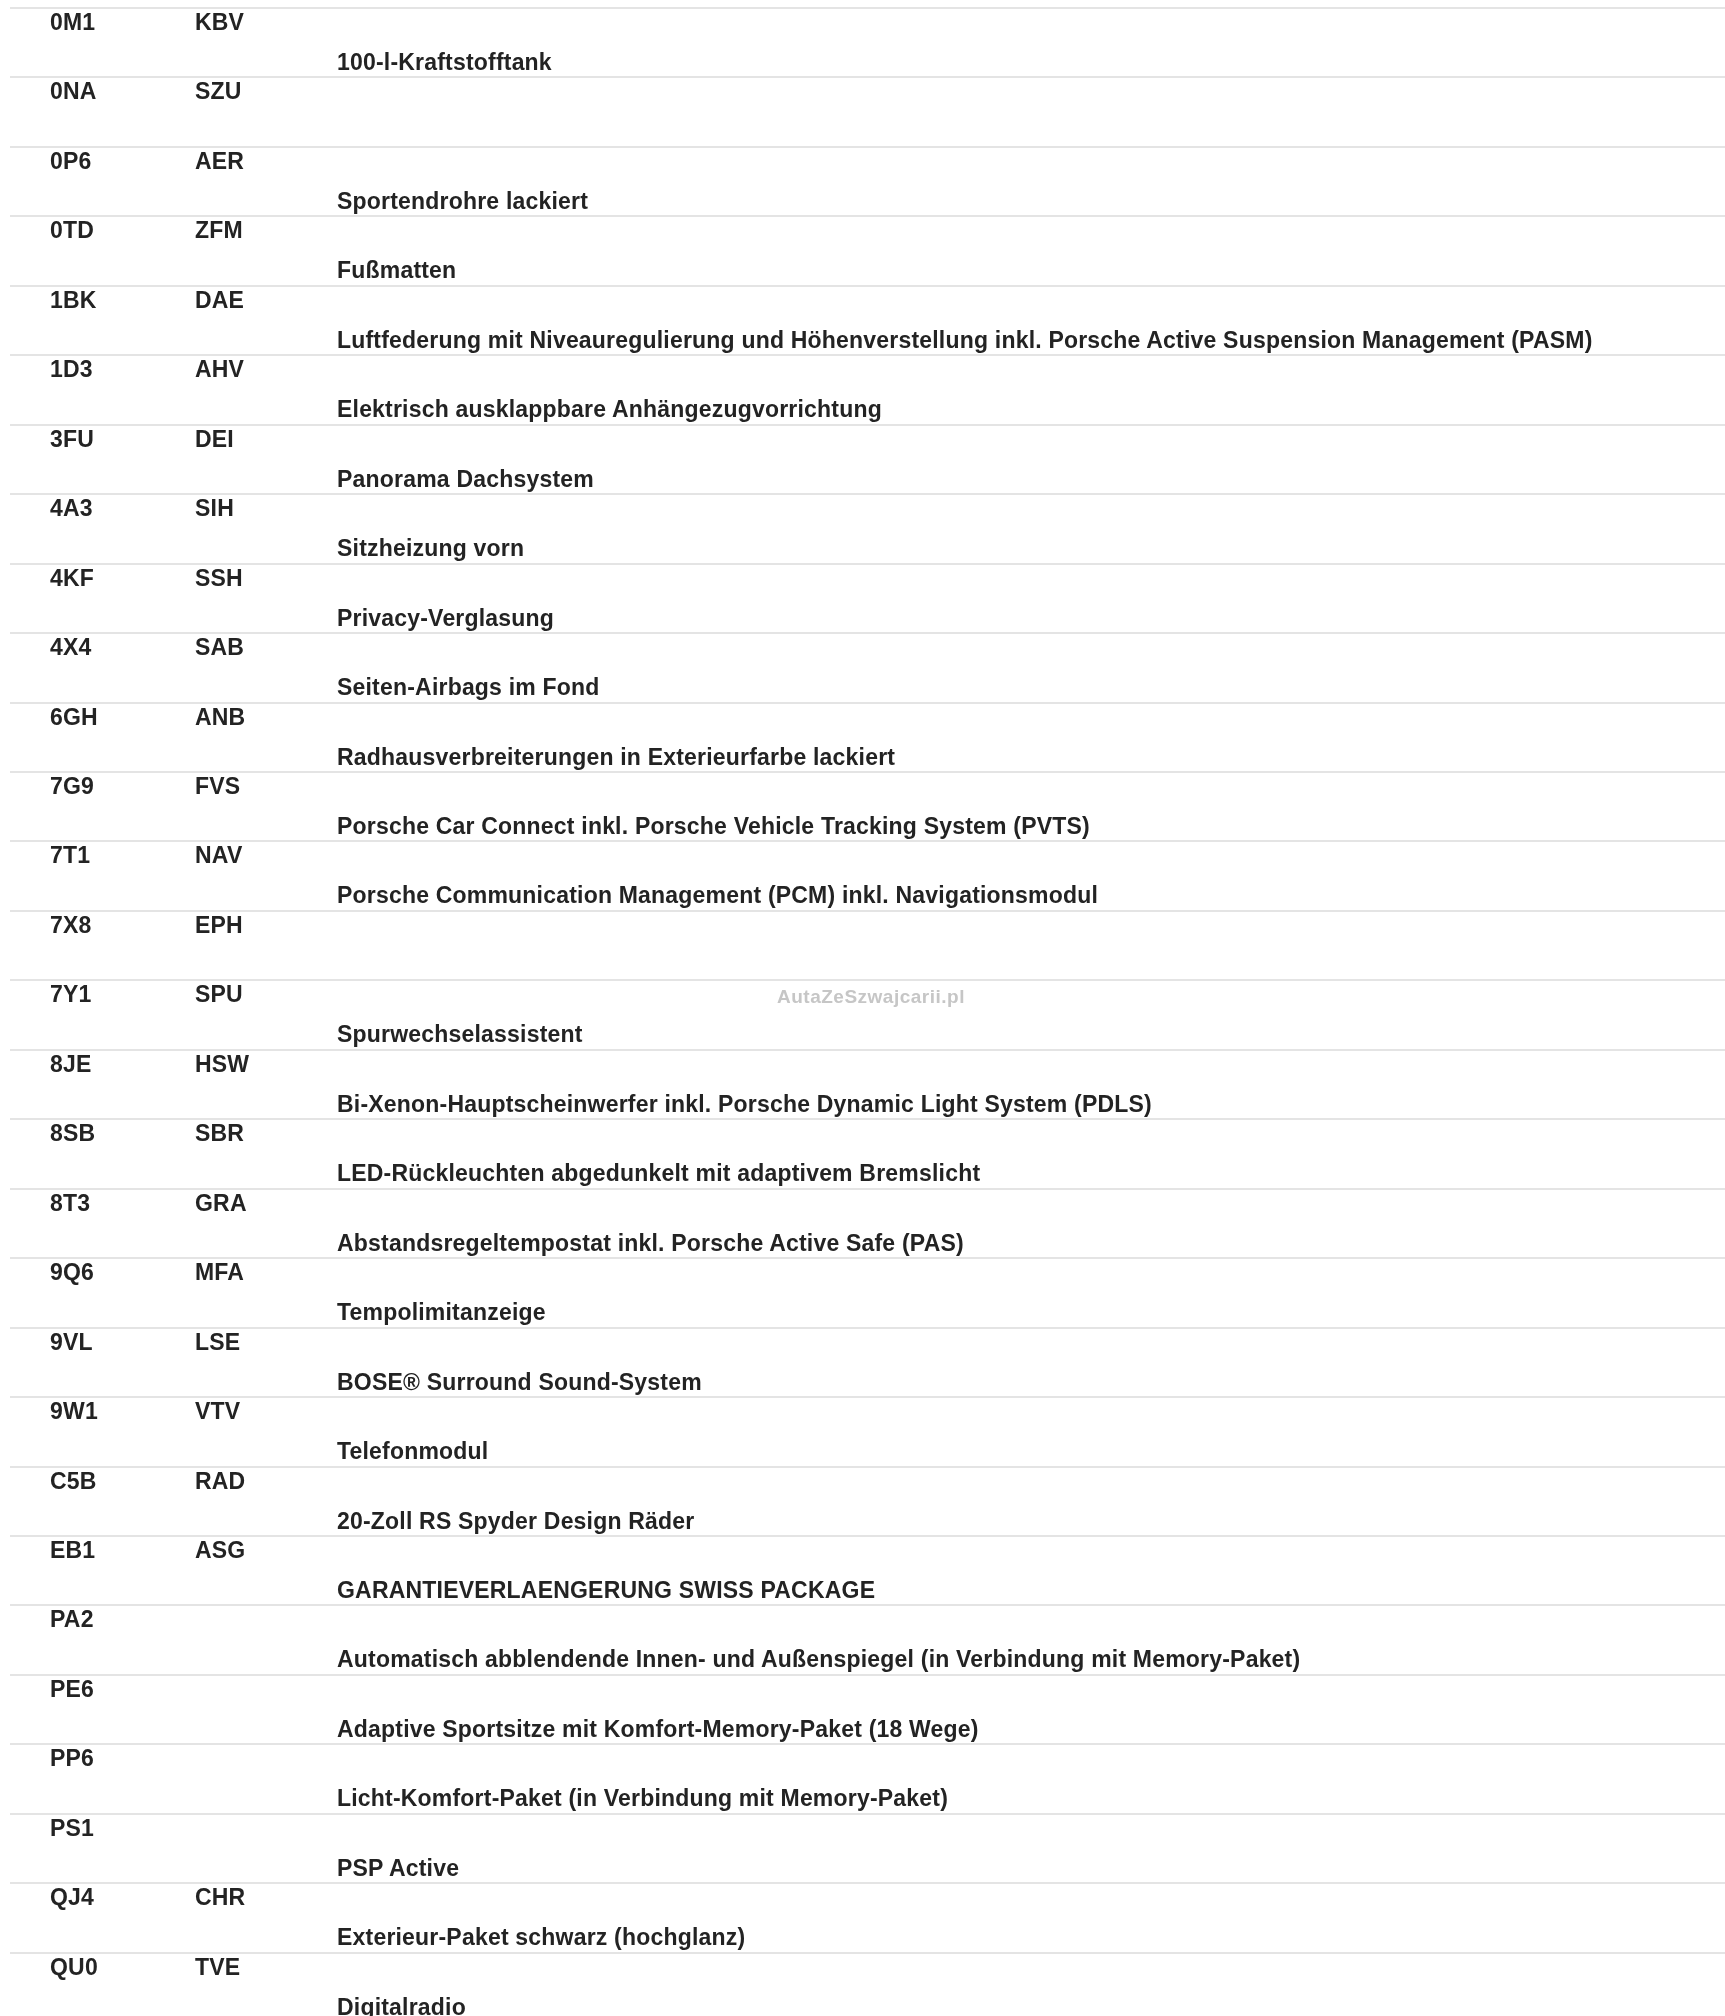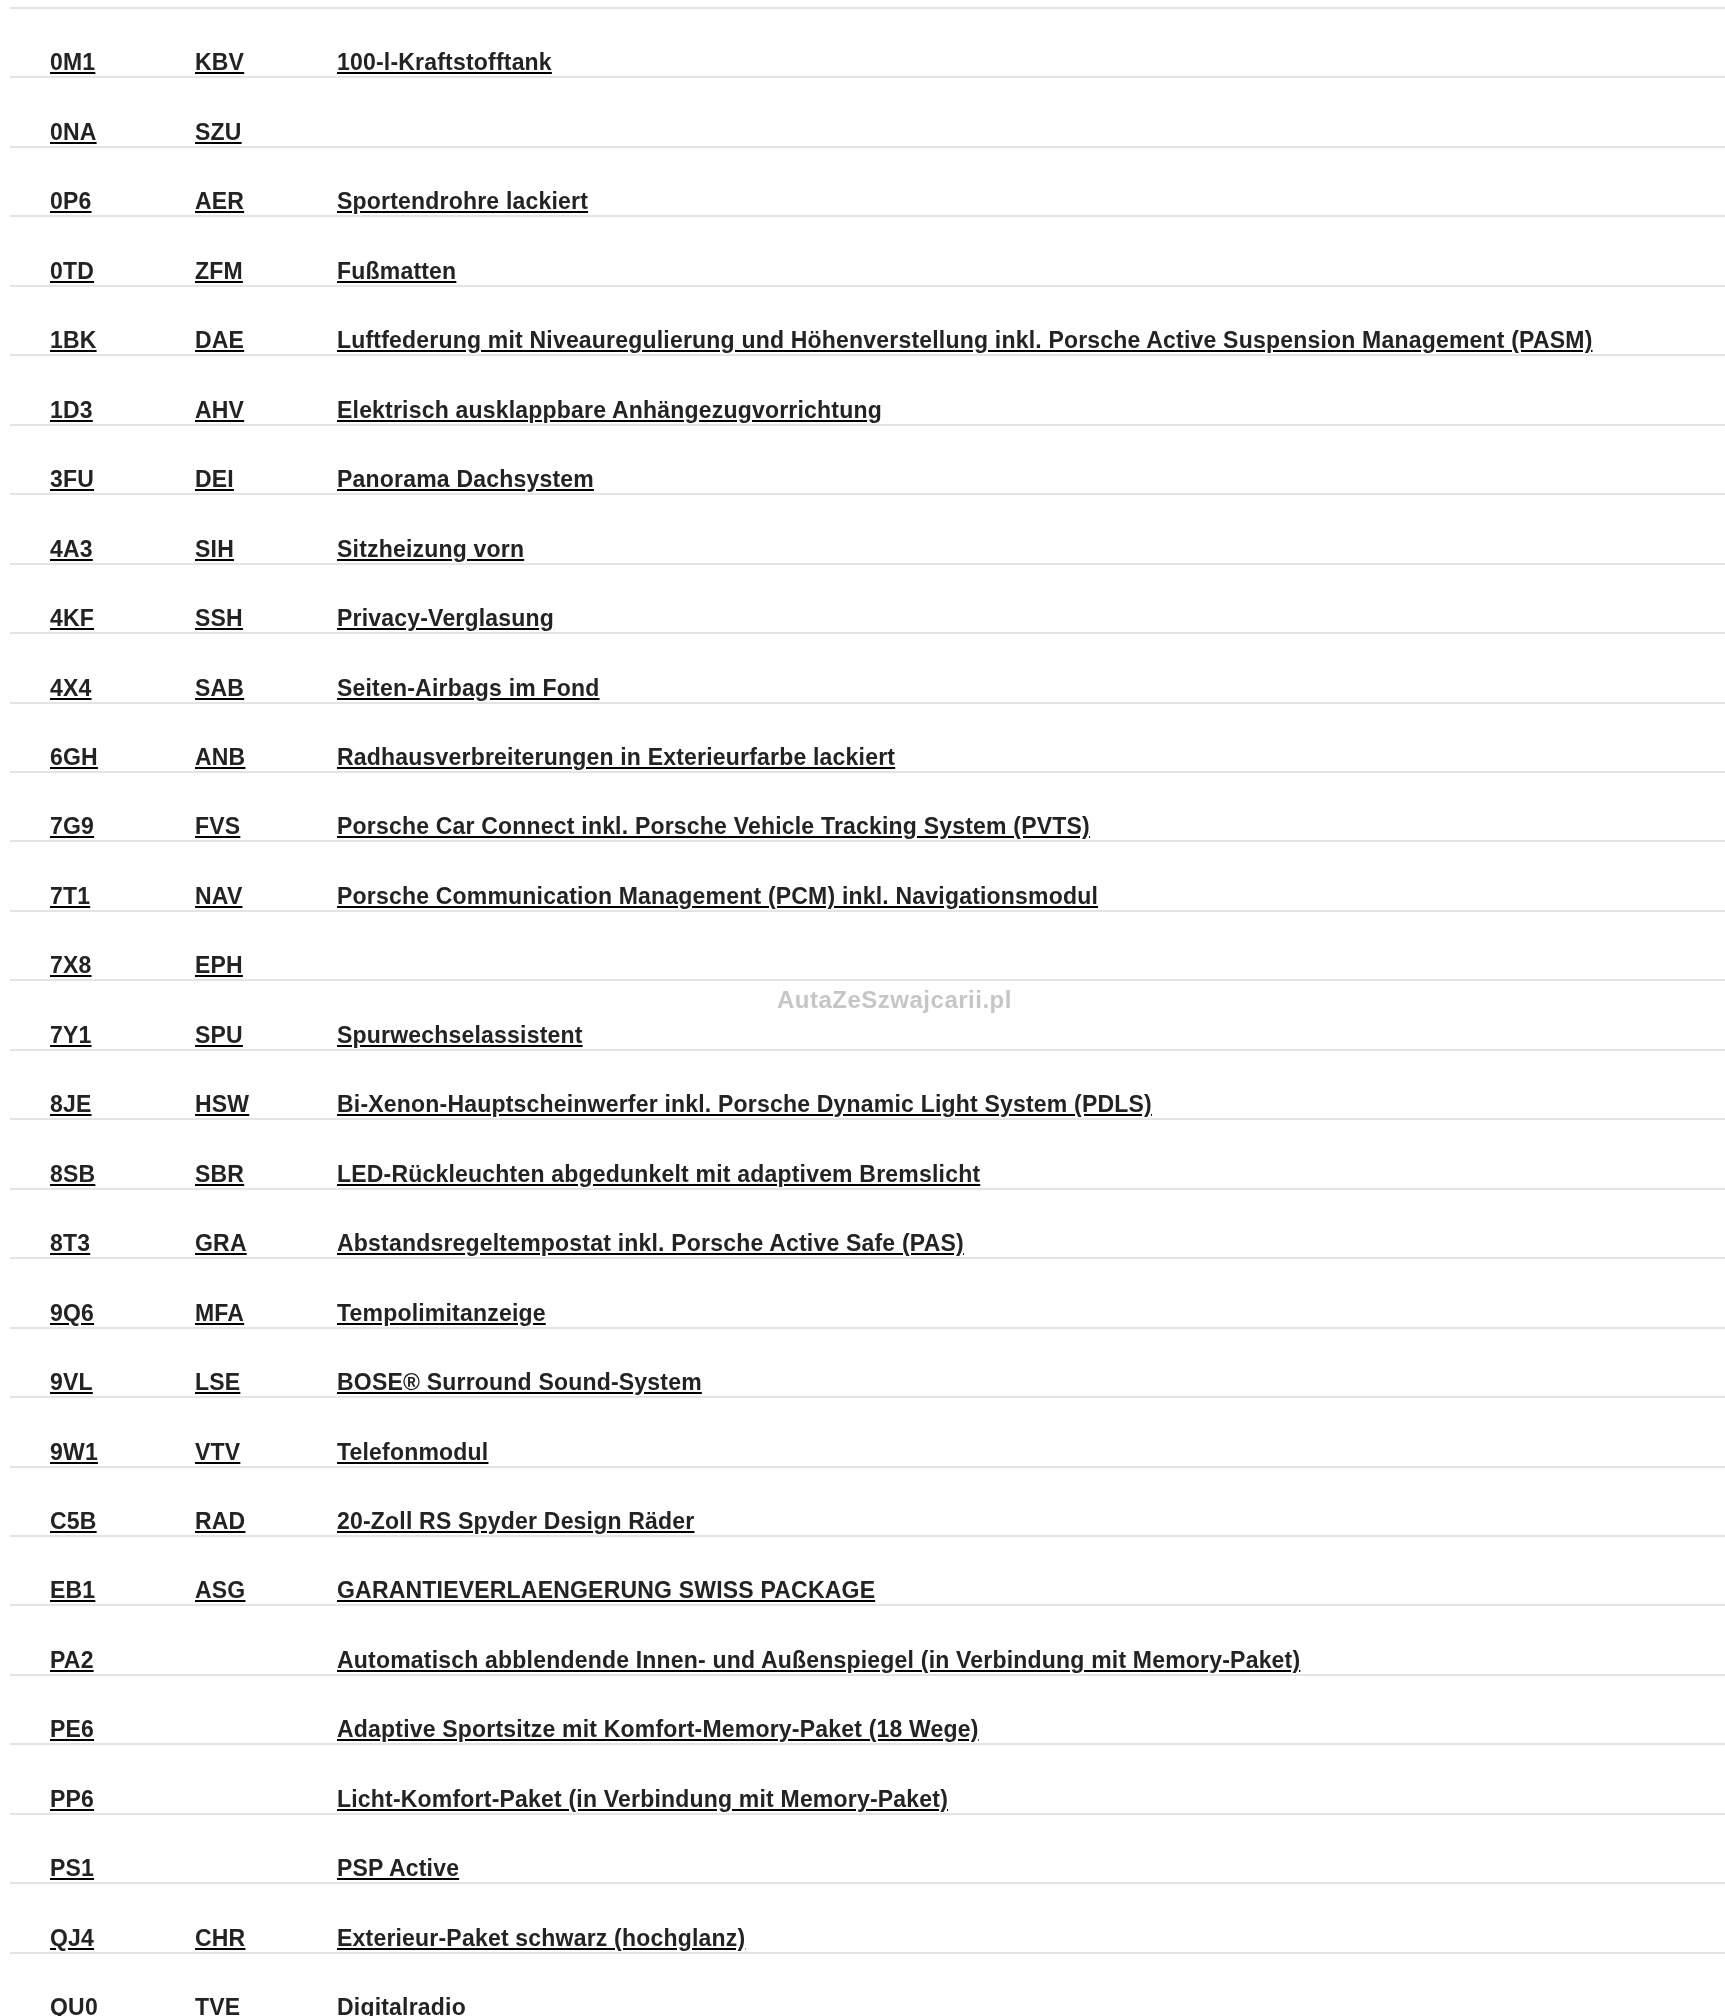--- a/index.html
+++ b/index.html
@@ -19,39 +19,38 @@
     top: 7px;
     left: 0;
     right: 0;
   }
   .row {
     box-sizing: border-box;
     height: 69.46px;
     margin-left: 10px;
     border-top: 2px solid #e4e4e4;
     display: flex;
-    align-items: flex-end;
+    align-items: flex-start;
     padding-left: 40px;
     white-space: nowrap;
-    text-decoration: underline;
   }
   .cell {
     font-size: 23px;
     font-weight: 700;
     color: #232323;
     letter-spacing: 0.2px;
   }
   .c1 { width: 145px; flex: 0 0 auto; }
   .c2 { width: 142px; flex: 0 0 auto; }
   .c3 { flex: 1 1 auto; overflow: hidden; margin-top: 40px; }
   .watermark {
     position: absolute;
     left: 777px;
     top: 986px;
-    font-size: 24px;
+    font-size: 19px;
     font-weight: 700;
     letter-spacing: 0.5px;
     color: #c6c6c6;
     text-shadow: 0 1px 0 #ffffff;
     pointer-events: none;
   }
 </style>
 </head>
 <body>
 

